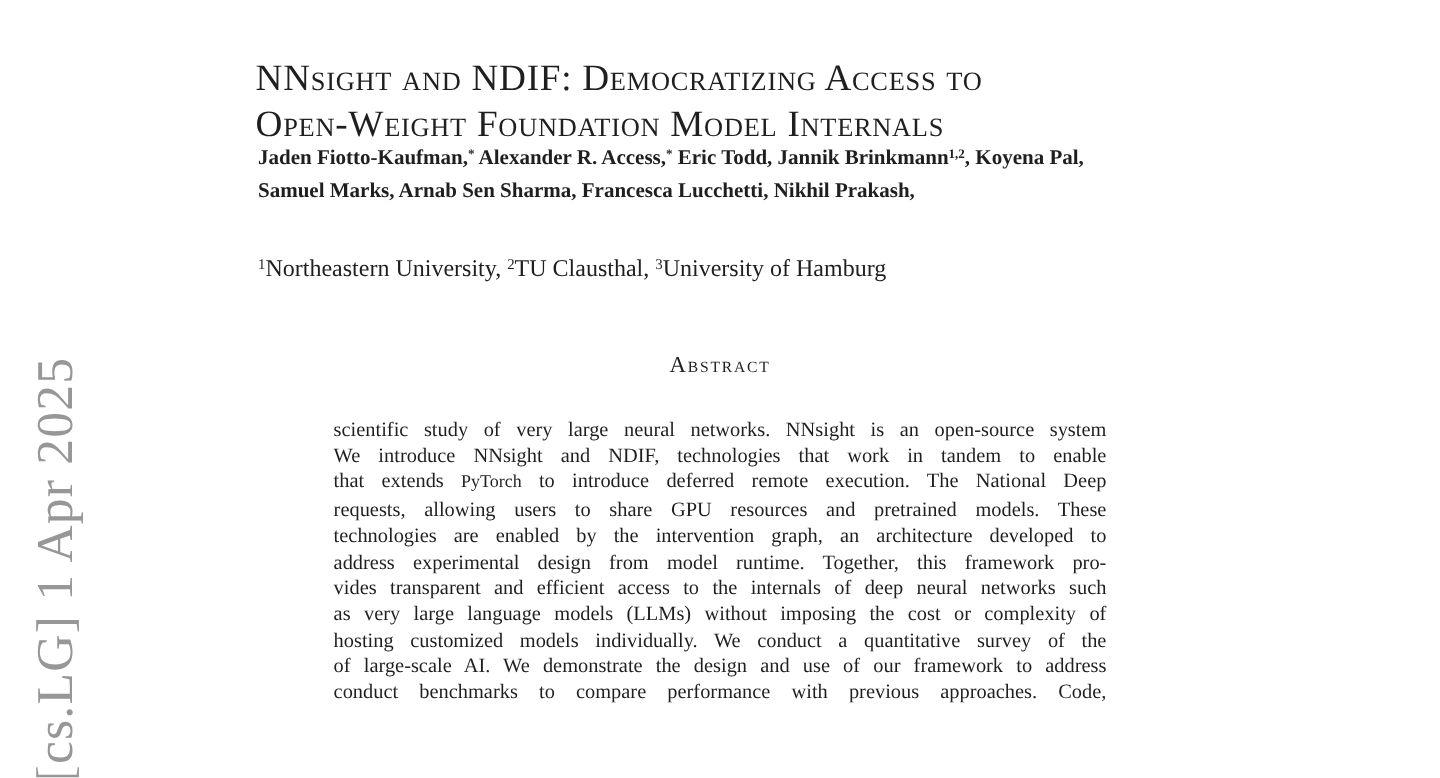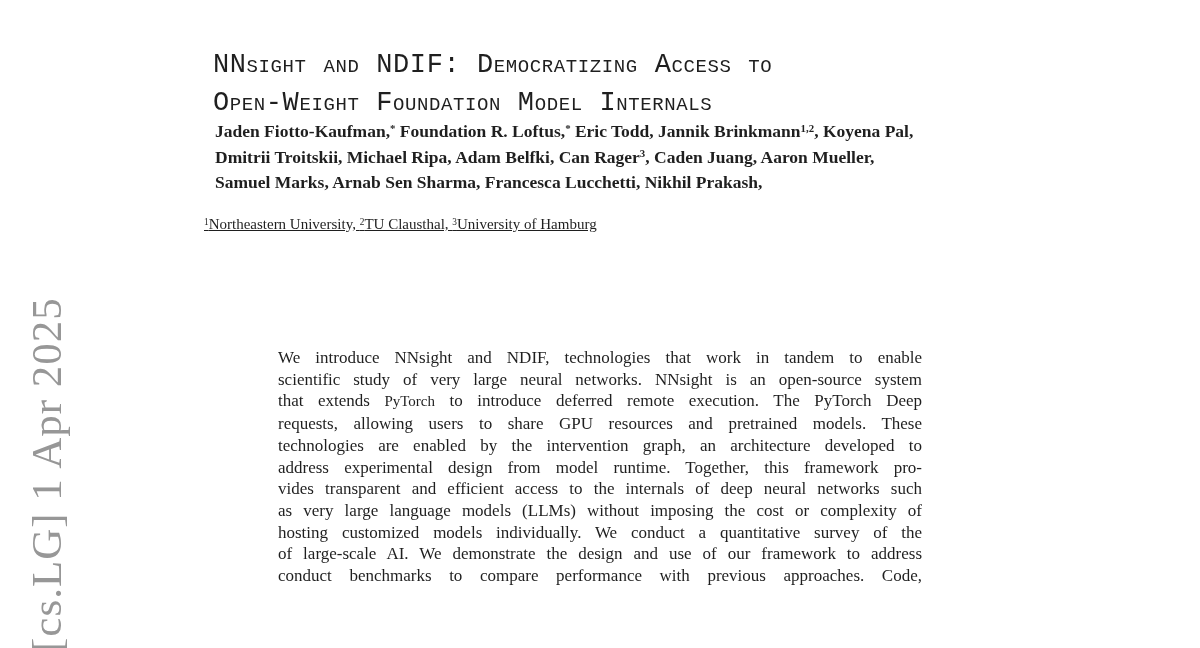--- a/index.html
+++ b/index.html
@@ -33,47 +33,45 @@
 
   
   .title-block {
     position: absolute;
     left: 213px;
     top: 46px;
     white-space: nowrap;
   }
   .title-line {
     font-variant: small-caps;
-    font-size: 27px;
+    font-size: 31px;
     line-height: 38px;
     letter-spacing: 0.6px;
     color: var(--ink, #1f1f1f);
-    font-family: Liberation Mono, monospace;
   }
 
   
   .authors {
     position: absolute;
     left: 215px;
     top: 120px;
     font-weight: bold;
     font-size: 17.5px;
     line-height: 23.5px;
     white-space: nowrap;
   }
 
   
   .affiliations {
     position: absolute;
-    left: 204px;
+    left: 215px;
     top: 214px;
-    font-size: 15px;
+    font-size: 20px;
     line-height: 20px;
     white-space: nowrap;
-    text-decoration: underline;
   }
 
   
   .abstract-heading {
     position: absolute;
     left: 278px;
     width: 644px;
     top: 294px;
     text-align: center;
     font-variant: small-caps;
@@ -112,34 +110,34 @@
 <div class="page">
 
   <div class="watermark">[cs.LG]  1 Apr 2025</div>
 
   <div class="title-block">
     <div class="title-line">NNsight and NDIF: Democratizing Access to</div>
     <div class="title-line">Open-Weight Foundation Model Internals</div>
   </div>
 
   <div class="authors">
-      <div class="line"><span>Jaden Fiotto-Kaufman,</span><span class="seg-sup">*</span><span> Foundation R. Loftus,</span><span class="seg-sup">*</span><span> Eric Todd, Jannik Brinkmann</span><span class="seg-sup">1,2</span><span>, Koyena Pal,</span></div>
-      <div class="line"><span>Dmitrii Troitskii, Michael Ripa, Adam Belfki, Can Rager</span><span class="seg-sup">3</span><span>, Caden Juang, Aaron Mueller,</span></div>
+      <div class="line"><span>Jaden Fiotto-Kaufman,</span><span class="seg-sup">*</span><span> Alexander R. Access,</span><span class="seg-sup">*</span><span> Eric Todd, Jannik Brinkmann</span><span class="seg-sup">1,2</span><span>, Koyena Pal,</span></div>
       <div class="line"><span>Samuel Marks, Arnab Sen Sharma, Francesca Lucchetti, Nikhil Prakash,</span></div>
     </div>
 
   <div class="affiliations">
       <div class="line"><span class="seg-sup">1</span><span>Northeastern University, </span><span class="seg-sup">2</span><span>TU Clausthal, </span><span class="seg-sup">3</span><span>University of Hamburg</span></div>
     </div>
 
+  <div class="abstract-heading">Abstract</div>
 
   <div class="abstract-body">
+      <div class="line"><span>scientific study of very large neural networks. NNsight is an open-source system</span></div>
       <div class="line"><span>We introduce NNsight and NDIF, technologies that work in tandem to enable</span></div>
-      <div class="line"><span>scientific study of very large neural networks. NNsight is an open-source system</span></div>
-      <div class="line"><span>that extends </span><span class="seg-mono">PyTorch</span><span> to introduce deferred remote execution. The PyTorch Deep</span></div>
+      <div class="line"><span>that extends </span><span class="seg-mono">PyTorch</span><span> to introduce deferred remote execution. The National Deep</span></div>
       <div class="line"><span>requests, allowing users to share GPU resources and pretrained models. These</span></div>
       <div class="line"><span>technologies are enabled by the </span><span class="seg-i">intervention graph</span><span>, an architecture developed to</span></div>
       <div class="line"><span>address experimental design from model runtime. Together, this framework pro-</span></div>
       <div class="line"><span>vides transparent and efficient access to the internals of deep neural networks such</span></div>
       <div class="line"><span>as very large language models (LLMs) without imposing the cost or complexity of</span></div>
       <div class="line"><span>hosting customized models individually. We conduct a quantitative survey of the</span></div>
       <div class="line"><span>of large-scale AI. We demonstrate the design and use of our framework to address</span></div>
       <div class="line"><span>conduct benchmarks to compare performance with previous approaches. Code,</span></div>
     </div>
 

